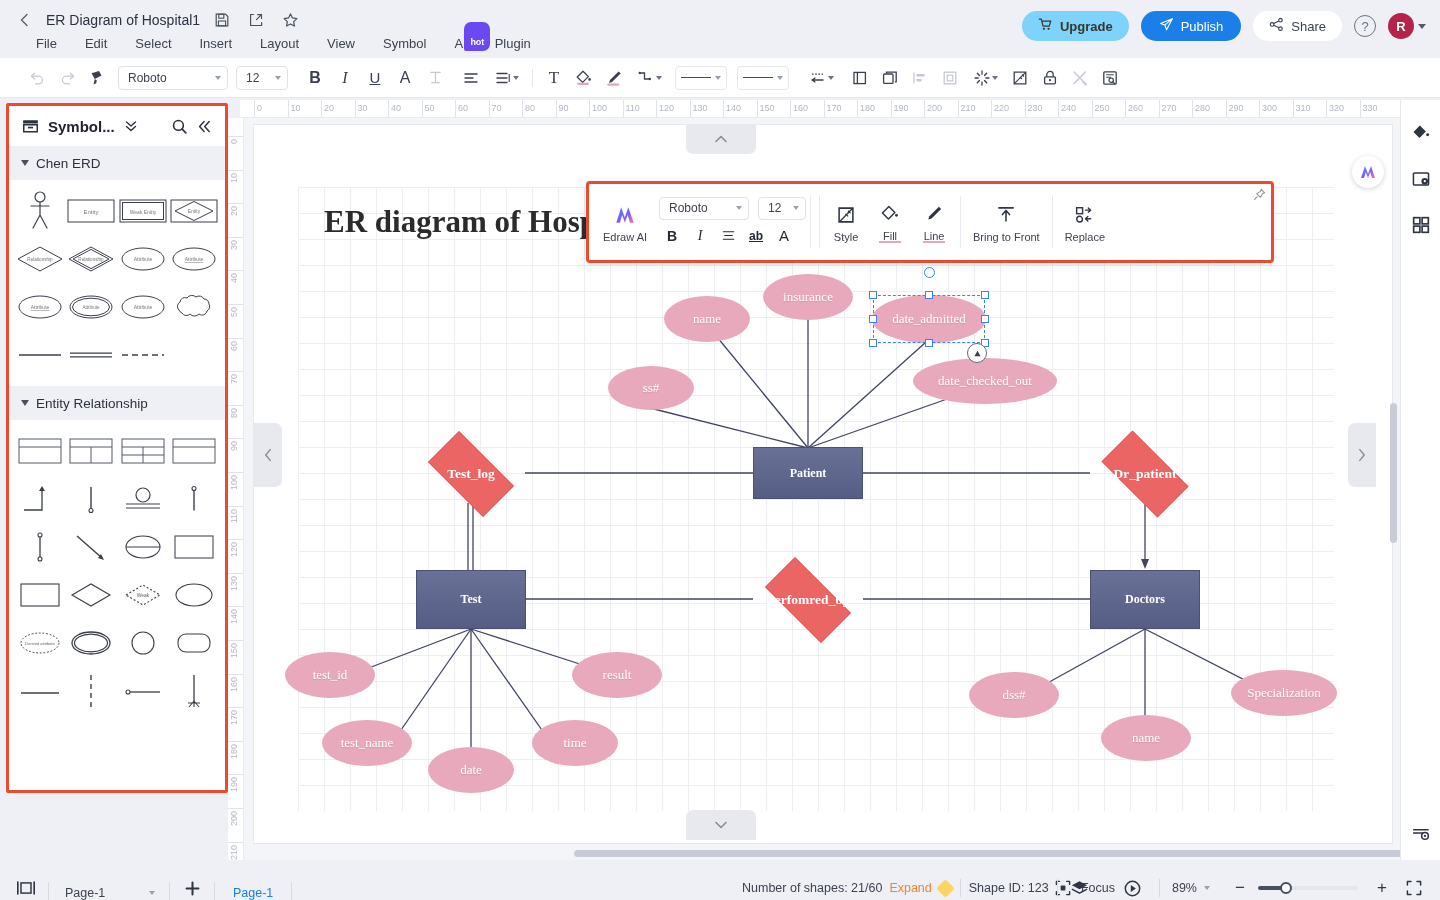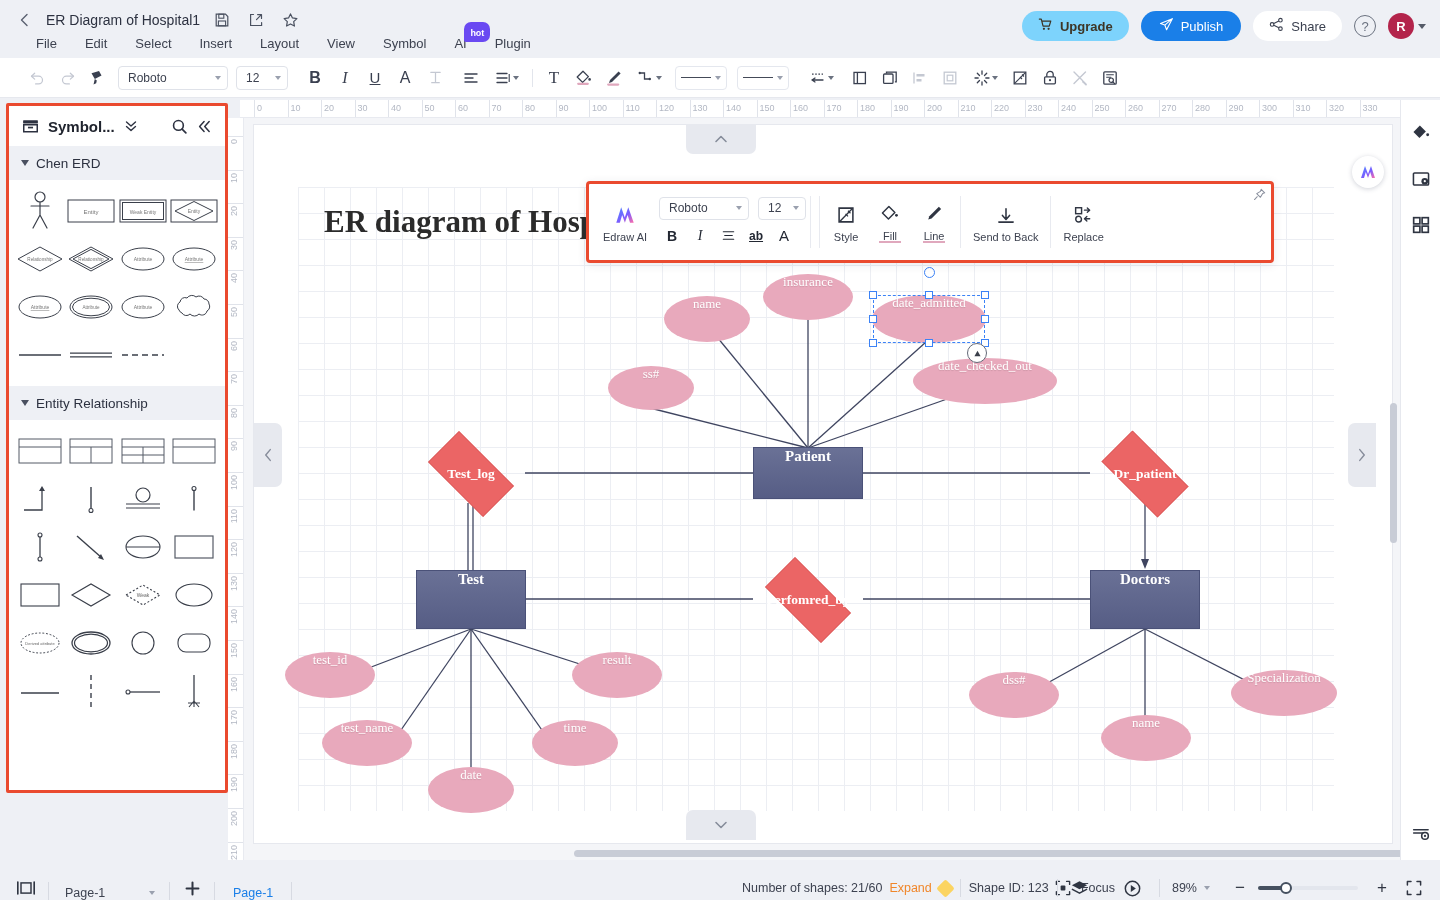--- a/index.html
+++ b/index.html
@@ -65,21 +65,21 @@
     position: absolute; left: 22px; top: 33px;
     display: flex; align-items: center; gap: 0;
   }
   .menu-item {
     padding: 3px 14px; font-size: 13px; color: #3d4250; cursor: pointer; position: relative;
     white-space: nowrap;
   }
   .hot-badge {
     position: absolute; top: -11px; left: 24px;
     background: #6a49f2; color: #fff; font-size: 9px; line-height: 1;
-    padding: 7px 6px 4px; border-radius: 7px 7px 7px 2px; font-weight: bold;
+    padding: 16px 6px 4px; border-radius: 7px 7px 7px 2px; font-weight: bold;
   }
 
   
   .toolbar {
     position: absolute; left: 0; top: 58px; width: 1440px; height: 40px;
     background: #fff; display: flex; align-items: center; padding: 0 12px;
     border-bottom: 1px solid #e6e8ee;
   }
   .tool {
     width: 30px; height: 28px; display: flex; align-items: center; justify-content: center;
@@ -171,25 +171,25 @@
       linear-gradient(to bottom, #eceef3 1px, transparent 1px);
     background-size: 26px 26px;
   }
   .diagram-title {
     position: absolute; left: 80px; top: 86px;
     font-family: "Liberation Serif", serif; font-size: 31px; font-weight: bold;
     color: #2b2b2b; white-space: nowrap;
   }
 
   
-  .node { position: absolute; display: flex; justify-content: center; }
+  .node { position: absolute; display: flex; align-items: center; justify-content: center; }
   .entity {
     background: linear-gradient(180deg, #6a7196 0%, #565d85 100%);
     border: 1px solid #4a5178; color: #fff;
-    font-family: "Liberation Serif", serif; font-size: 15px; font-weight: bold;
+    font-family: "Liberation Serif", serif; font-size: 12px; font-weight: bold;
   }
   .ellipse {
     background: #e8a9bc; border-radius: 50%; color: #fff;
     font-family: "Liberation Serif", serif; font-size: 13px;
     text-shadow: 0 1px 1px rgba(0,0,0,.12);
   }
   .diamond-wrap { position: absolute; }
   .diamond-shape {
     position: absolute; inset: 0; background: #eb6565; border: 1px solid #d35050;
     transform: rotate(45deg) scale(.707);
@@ -1034,21 +1034,21 @@
     </div>
     <div class="node ellipse" style="left:328px;top:534px;width:90px;height:46px;">
       <span>result</span>
     </div>
     <div class="node ellipse" style="left:78px;top:602px;width:90px;height:46px;">
       <span>test_name</span>
     </div>
     <div class="node ellipse" style="left:288px;top:602px;width:86px;height:46px;">
       <span>time</span>
     </div>
-    <div class="node ellipse" style="left:184px;top:649px;width:86px;height:46px;">
+    <div class="node ellipse" style="left:184px;top:629px;width:86px;height:46px;">
       <span>date</span>
     </div>
     <div class="node ellipse" style="left:725px;top:554px;width:90px;height:46px;">
       <span>dss#</span>
     </div>
     <div class="node ellipse" style="left:857px;top:597px;width:90px;height:46px;">
       <span>name</span>
     </div>
     <div class="node ellipse" style="left:987px;top:552px;width:106px;height:46px;">
       <span>Specialization</span>
@@ -1181,30 +1181,30 @@
         <svg width="20" height="20" viewBox="0 0 18 18">
             <path d="M13.4 2.4 L15.4 4.4 L6.8 13 L3.8 14 L4.8 11 Z" fill="#2f3542"></path>
           </svg>
       </div>
       <div class="fb-label">Line</div>
       <div style="width:22px;height:2.6px;background:#e0a8bd;margin-top:-1px;"></div>
     </div>
 
     <div class="fb-sep"></div>
 
-
     <div class="fb-group">
       <div class="fb-icon">
         <svg width="20" height="20" viewBox="0 0 18 18">
-            <path d="M2.6 15.4h12.8" stroke="#2f3542" stroke-width="1.5" stroke-linecap="round"></path>
-            <path d="M9 3.4v8.4M9 13 L5.8 9.4M9 13 L12.2 9.4" fill="none" stroke="#2f3542" stroke-width="1.4" stroke-linecap="round" stroke-linejoin="round"></path>
-          </svg>
-      </div>
-      <div class="fb-label">Send to Back</div>
-    </div>
+            <path d="M2.6 2.6h12.8" stroke="#2f3542" stroke-width="1.5" stroke-linecap="round"></path>
+            <path d="M9 14.4V6M9 5 L5.8 8.6M9 5 L12.2 8.6" fill="none" stroke="#2f3542" stroke-width="1.4" stroke-linecap="round" stroke-linejoin="round"></path>
+          </svg>
+      </div>
+      <div class="fb-label">Bring to Front</div>
+    </div>
+
 
     <div class="fb-sep"></div>
 
     <div class="fb-group">
       <div class="fb-icon">
         <svg width="22" height="20" viewBox="0 0 20 18">
             <rect x="2.4" y="2.4" width="5.4" height="5.4" fill="none" stroke="#2f3542" stroke-width="1.3"></rect>
             <circle cx="5.1" cy="12.8" r="2.6" fill="none" stroke="#2f3542" stroke-width="1.3"></circle>
             <path d="M10.4 4.6 h4.2 M13 2.6 l2.2 2 -2.2 2" fill="none" stroke="#2f3542" stroke-width="1.2" stroke-linecap="round" stroke-linejoin="round"></path>
             <path d="M15.2 12.4 h-4.2 M12.6 10.4 l-2.2 2 2.2 2" fill="none" stroke="#2f3542" stroke-width="1.2" stroke-linecap="round" stroke-linejoin="round"></path>

